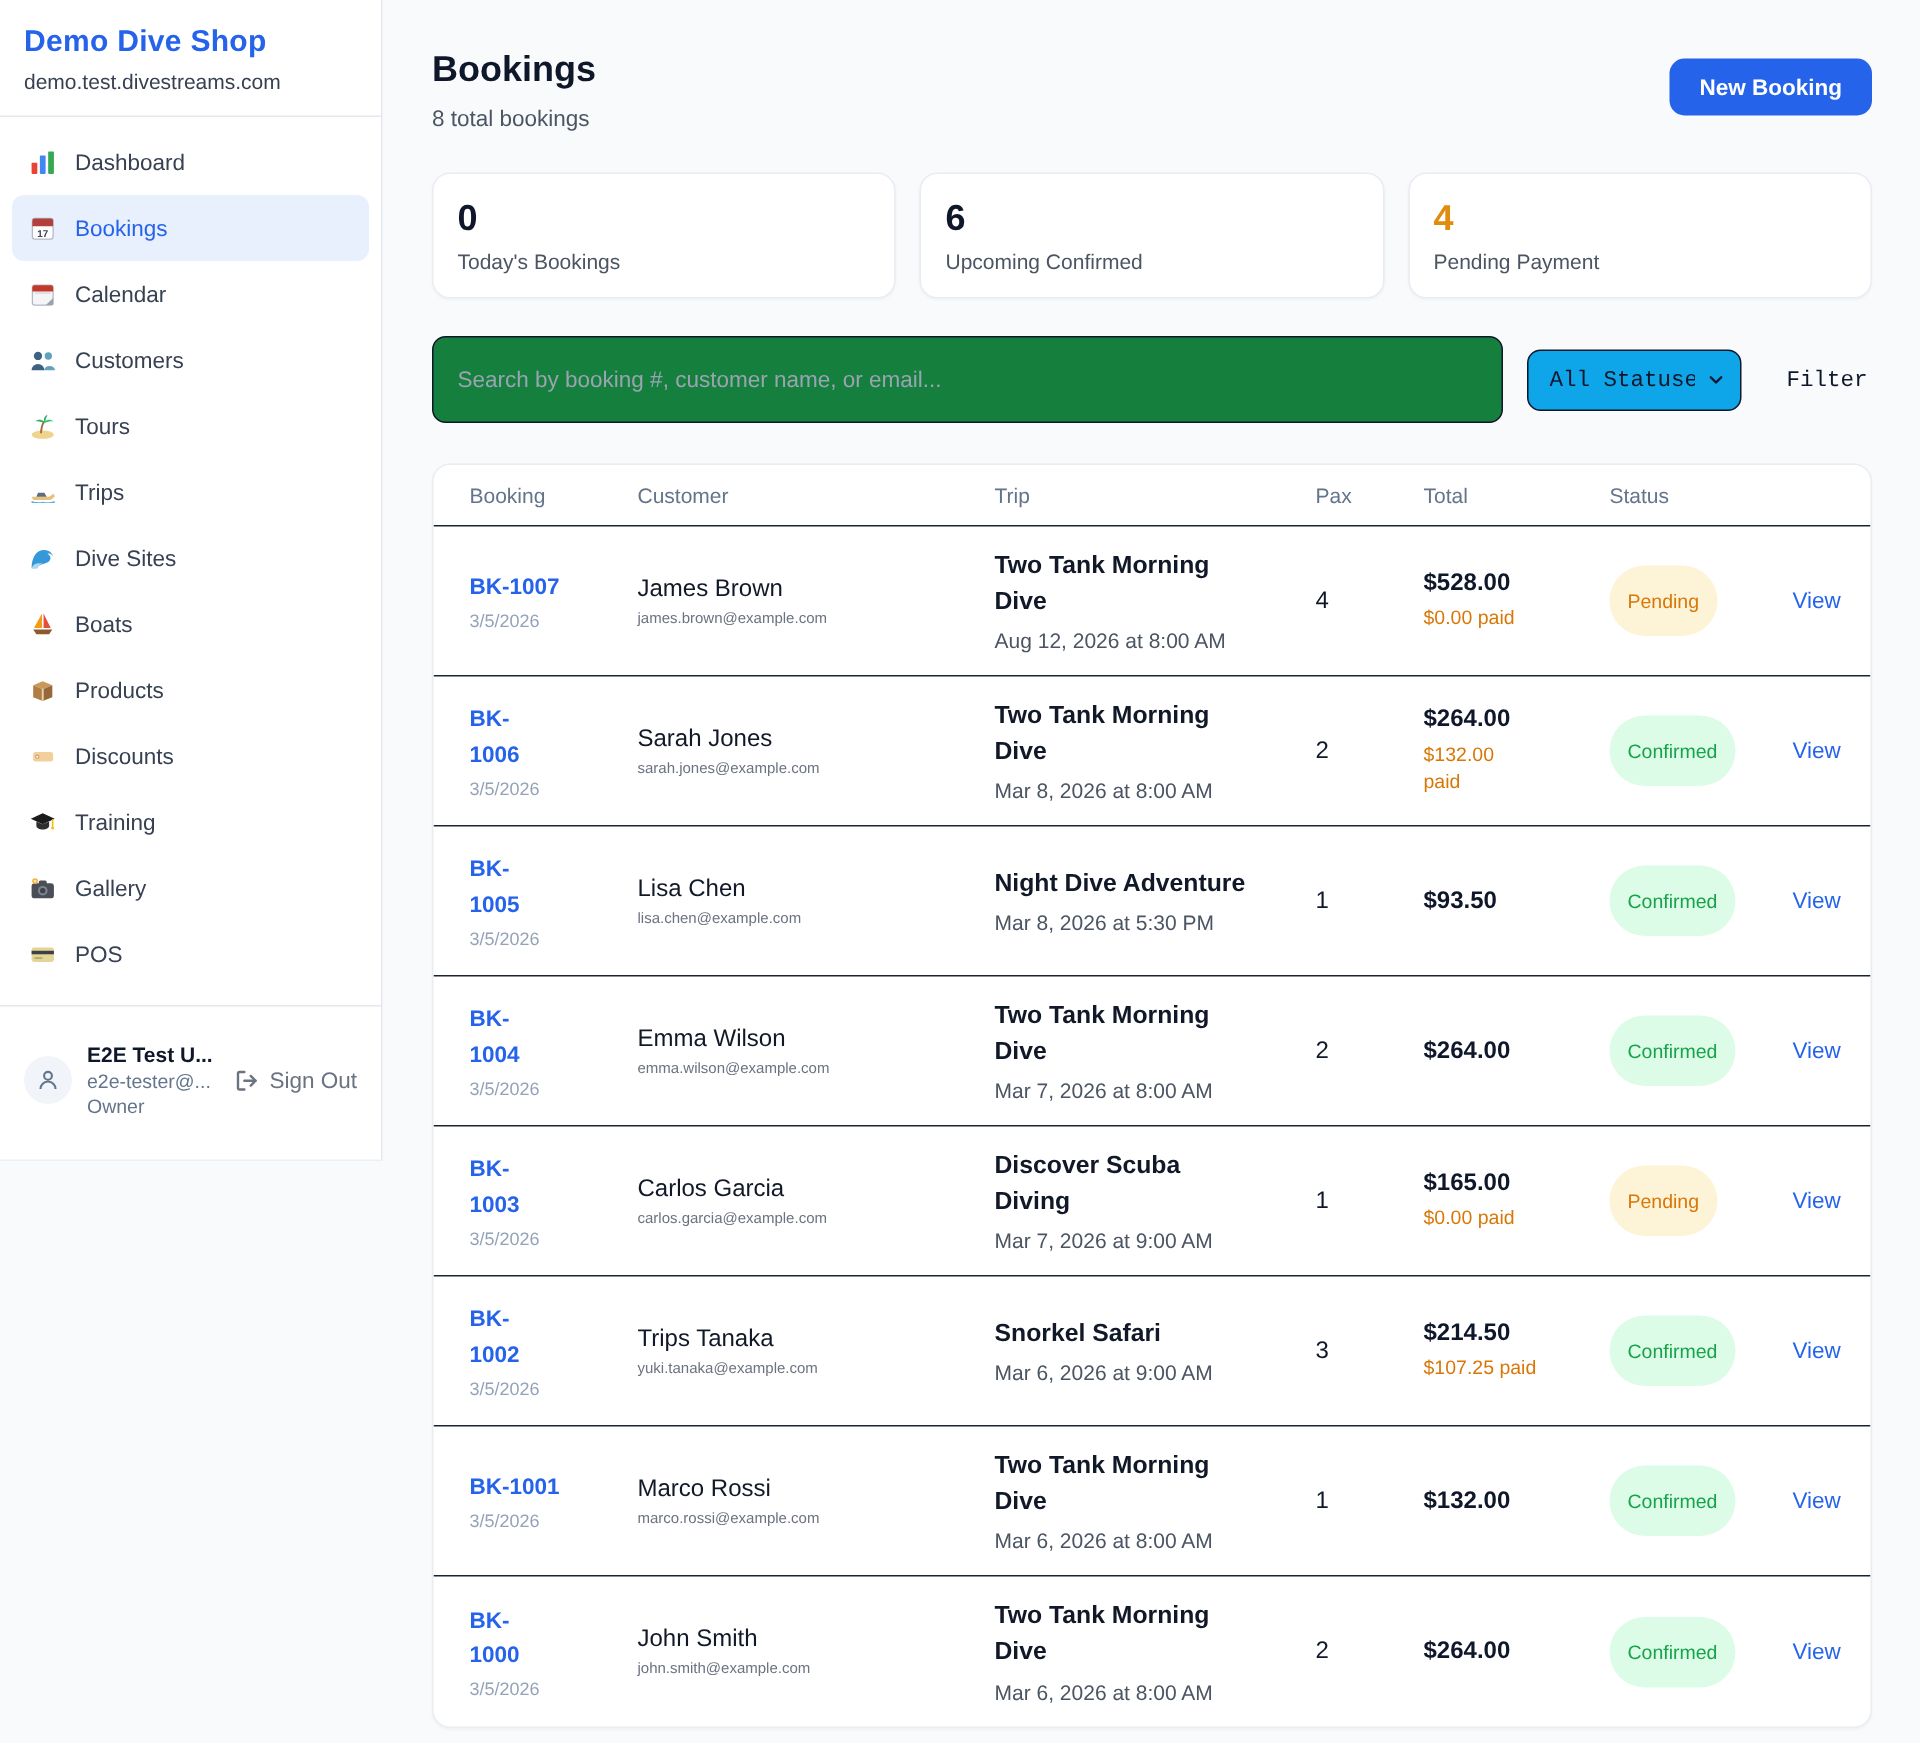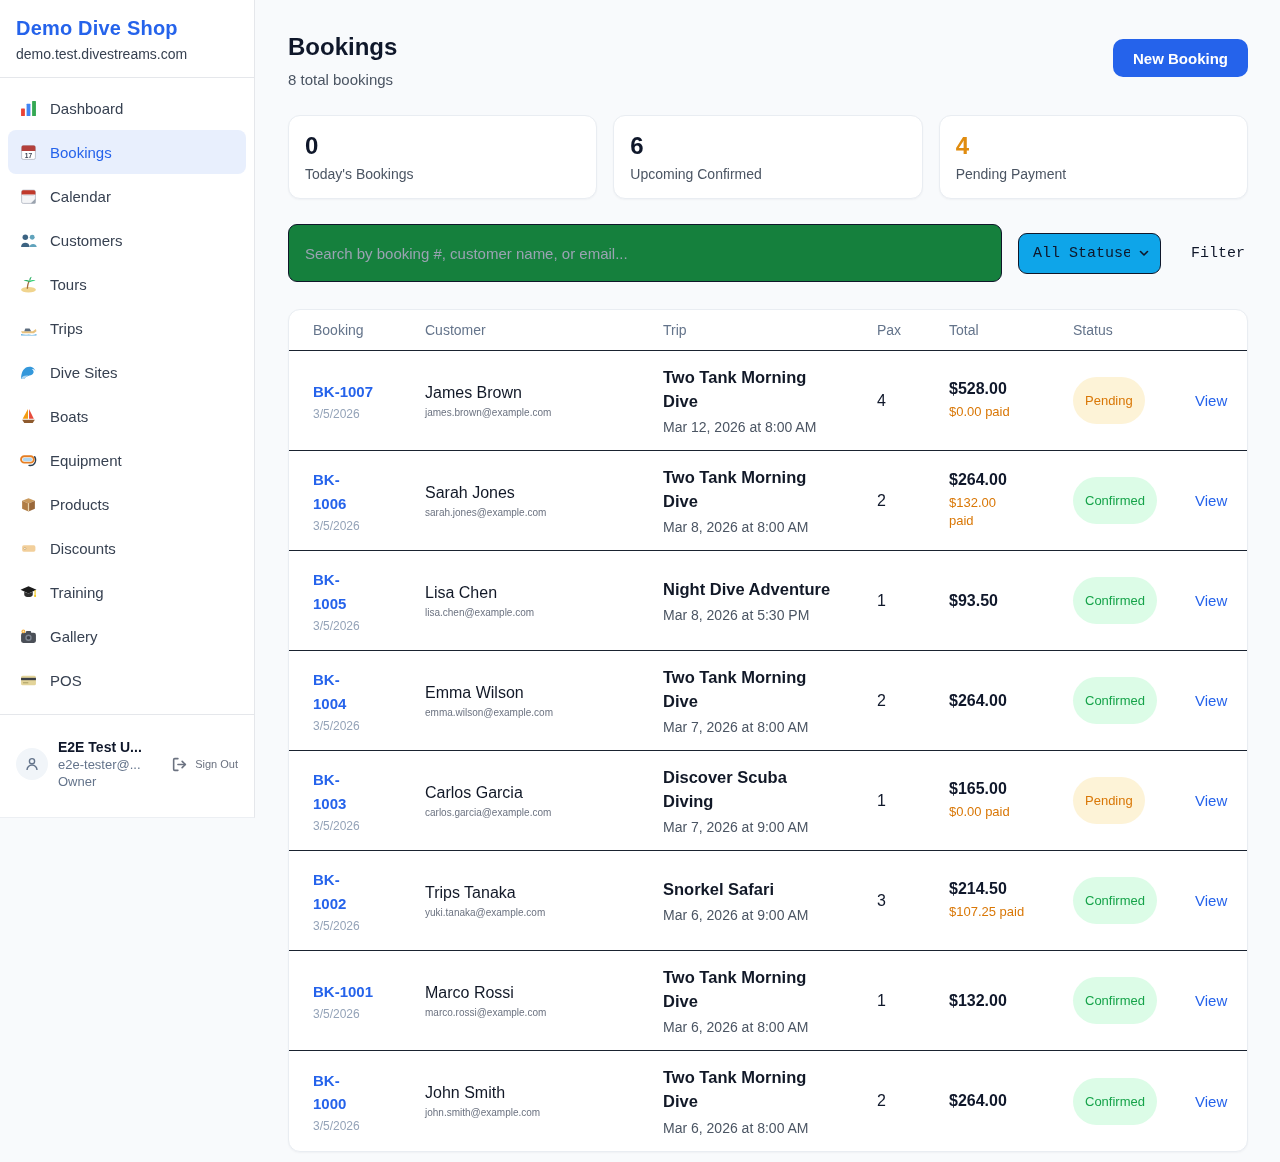--- a/index.html
+++ b/index.html
@@ -37,21 +37,21 @@
   }
   .avatar {
     width:32px; height:32px; border-radius:50%;
     background:#f1f5f9; display:flex; align-items:center; justify-content:center;
     flex:0 0 32px;
   }
   .user-meta { flex:1 1 auto; min-width:0; }
   .user-name { font-size:14px; font-weight:700; color:#0f172a; white-space:nowrap; }
   .user-email { font-size:13px; color:#64748b; margin-top:2px; white-space:nowrap; }
   .user-role { font-size:13px; color:#64748b; margin-top:2px; }
-  .signout { display:flex; align-items:center; gap:7px; color:#6b7280; font-size:11px; cursor:pointer; white-space:nowrap; }
+  .signout { display:flex; align-items:center; gap:7px; color:#6b7280; font-size:15px; cursor:pointer; white-space:nowrap; }
 
   
   .main { position:absolute; left:255px; top:0; width:1025px; height:1162px; padding:33px 32px 32px 33px; }
   .page-head { display:flex; justify-content:space-between; align-items:flex-start; margin-bottom:27px; }
   .page-title { font-size:24px; font-weight:700; color:#0f172a; }
   .page-sub { font-size:15px; color:#4b5563; margin-top:10px; }
   .btn-primary {
     background:#2563eb; color:#fff; border:none; cursor:pointer;
     font-family:inherit; font-size:15px; font-weight:700;
     padding:0 20px; height:38px; border-radius:10px; margin-top:6px;
@@ -202,30 +202,20 @@
             <path d="M7.5 1 L7.5 10 L2.5 10 Z" fill="#f39c12"></path>
             <path d="M8.5 1 L8.5 10 L13 10 Z" fill="#e74c3c"></path>
             <path d="M2 11 L14 11 L12 14 L4 14 Z" fill="#8e5a2d"></path>
           </svg>
         </span>
       <span>Boats</span>
     </li>
     <li class="nav-item">
       <span class="nicon">
           <svg width="17" height="17" viewBox="0 0 16 16">
-            <rect x="1" y="4" width="12" height="6" rx="3" fill="none" stroke="#e67e22" stroke-width="1.8"></rect>
-            <rect x="2.6" y="5.4" width="8.8" height="3.2" rx="1.6" fill="#aed6f1"></rect>
-            <path d="M13.8 4.5 C15 6 15 9 13.5 11 C12.5 12.4 10.5 13 8.5 12.6" fill="none" stroke="#2c3e50" stroke-width="1.4" stroke-linecap="round"></path>
-          </svg>
-        </span>
-      <span>Equipment</span>
-    </li>
-    <li class="nav-item">
-      <span class="nicon">
-          <svg width="17" height="17" viewBox="0 0 16 16">
             <path d="M2 4.5 L8 2 L14 4.5 L8 7 Z" fill="#c9995c"></path>
             <path d="M2 4.5 L8 7 L8 14.5 L2 12 Z" fill="#b07d45"></path>
             <path d="M14 4.5 L8 7 L8 14.5 L14 12 Z" fill="#99683a"></path>
             <path d="M7.4 6.75 L7.4 14.2 L8.6 14.2 L8.6 6.75 Z" fill="#e8d3ab"></path>
           </svg>
         </span>
       <span>Products</span>
     </li>
     <li class="nav-item">
       <span class="nicon">
@@ -348,21 +338,21 @@
         <div class="bk-num">BK-1007</div>
         <div class="bk-date">3/5/2026</div>
       </div>
       <div>
         <div class="cust-name">James Brown</div>
         <div class="cust-email">james.brown@example.com</div>
       </div>
       <div>
         <div class="trip-name">Two Tank Morning
 Dive</div>
-        <div class="trip-time">Mar 12, 2026 at 8:00 AM</div>
+        <div class="trip-time">Aug 12, 2026 at 8:00 AM</div>
       </div>
       <div class="pax">4</div>
       <div>
         <div class="total">$528.00</div>
         <div class="paid">$0.00 paid</div>
       </div>
       <div><span class="badge amber">Pending</span></div>
       <div class="view-link">View</div>
     </div>
 

